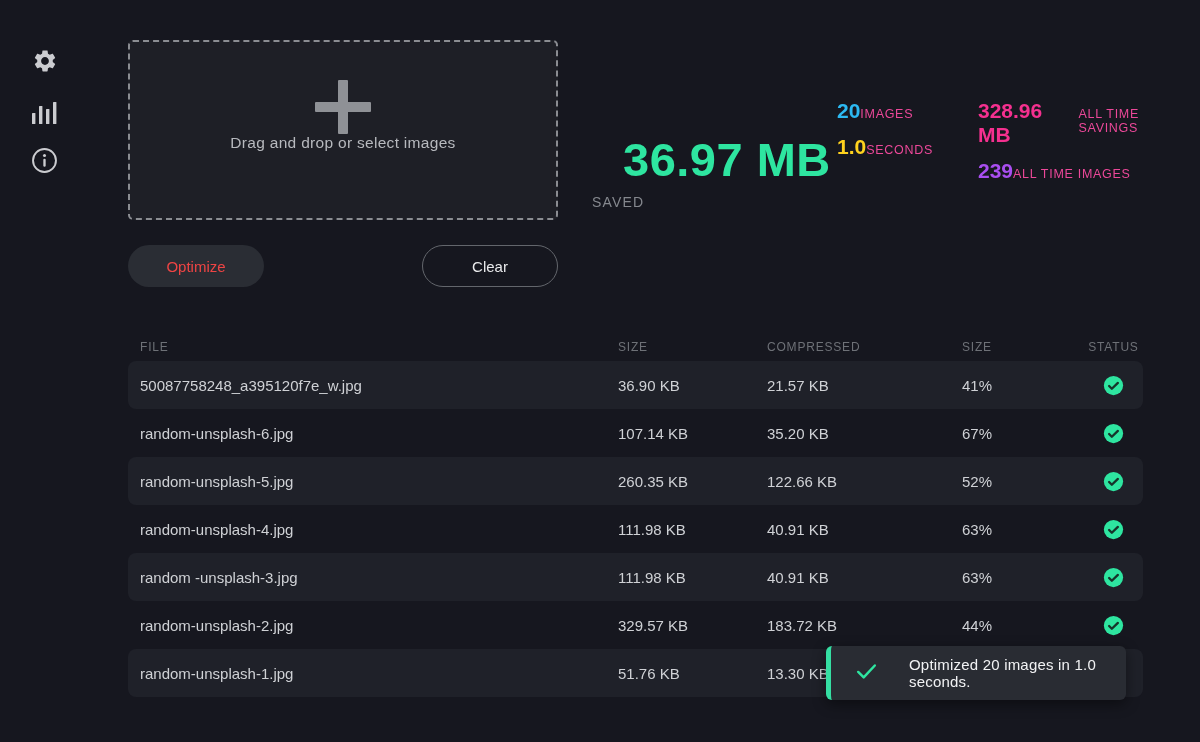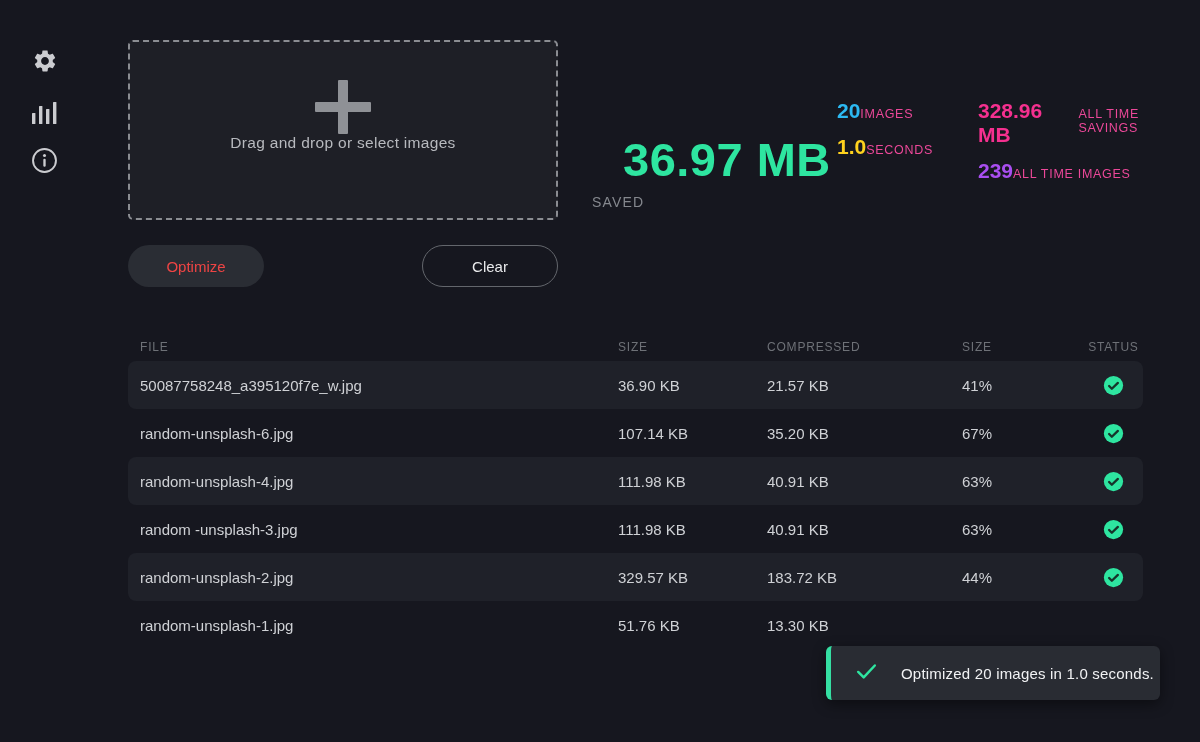--- a/index.html
+++ b/index.html
@@ -73,23 +73,23 @@
     font-size: 12px; color: #6e7177; letter-spacing: 0.8px; font-weight: 400;
   }
   .t-body .t-row { height: 48px; border-radius: 8px; font-size: 15px; color: #cfd1d5; }
   .t-body .t-row:nth-child(odd) { background: #1f2129; }
   .cell { white-space: nowrap; overflow: hidden; }
   .cell.status { display: flex; justify-content: center; overflow: visible; }
   .check-badge svg { display: block; }
 
   
   .toast {
-    position: absolute; left: 826px; top: 646px; width: 334px; height: 54px;
+    position: absolute; left: 826px; top: 646px; width: 300px; height: 54px;
     background: #292c33; border-left: 5px solid #35dfa3; border-radius: 6px;
-    display: flex; align-items: center; padding-left: 25px; gap: 24px;
+    display: flex; align-items: center; padding-left: 25px; gap: 32px;
     box-shadow: 0 4px 14px rgba(0,0,0,0.45); z-index: 10;
   }
   .toast-text { font-size: 15px; color: #f1f2f4; letter-spacing: 0.2px; }
 </style>
 </head>
 <body>
 
 <nav class="sidebar">
   <button class="side-btn">
     <span>
@@ -192,20 +192,34 @@
         <div class="cell status">
           <span class="check-badge">
             <svg width="21" height="21" viewBox="0 0 24 24">
               <circle cx="12" cy="12" r="11" fill="#2ee5a0"></circle>
               <path d="M7 12.6l3.1 3.1L17 9.1" stroke="#16342a" stroke-width="2.7" fill="none" stroke-linecap="round" stroke-linejoin="round"></path>
             </svg>
           </span>
         </div>
       </div>
 
+      <div class="t-row">
+        <div class="cell">random-unsplash-5.jpg</div>
+        <div class="cell">260.35 KB</div>
+        <div class="cell">122.66 KB</div>
+        <div class="cell">52%</div>
+        <div class="cell status">
+          <span class="check-badge">
+            <svg width="21" height="21" viewBox="0 0 24 24">
+              <circle cx="12" cy="12" r="11" fill="#2ee5a0"></circle>
+              <path d="M7 12.6l3.1 3.1L17 9.1" stroke="#16342a" stroke-width="2.7" fill="none" stroke-linecap="round" stroke-linejoin="round"></path>
+            </svg>
+          </span>
+        </div>
+      </div>
 
       <div class="t-row">
         <div class="cell">random-unsplash-4.jpg</div>
         <div class="cell">111.98 KB</div>
         <div class="cell">40.91 KB</div>
         <div class="cell">63%</div>
         <div class="cell status">
           <span class="check-badge">
             <svg width="21" height="21" viewBox="0 0 24 24">
               <circle cx="12" cy="12" r="11" fill="#2ee5a0"></circle>

